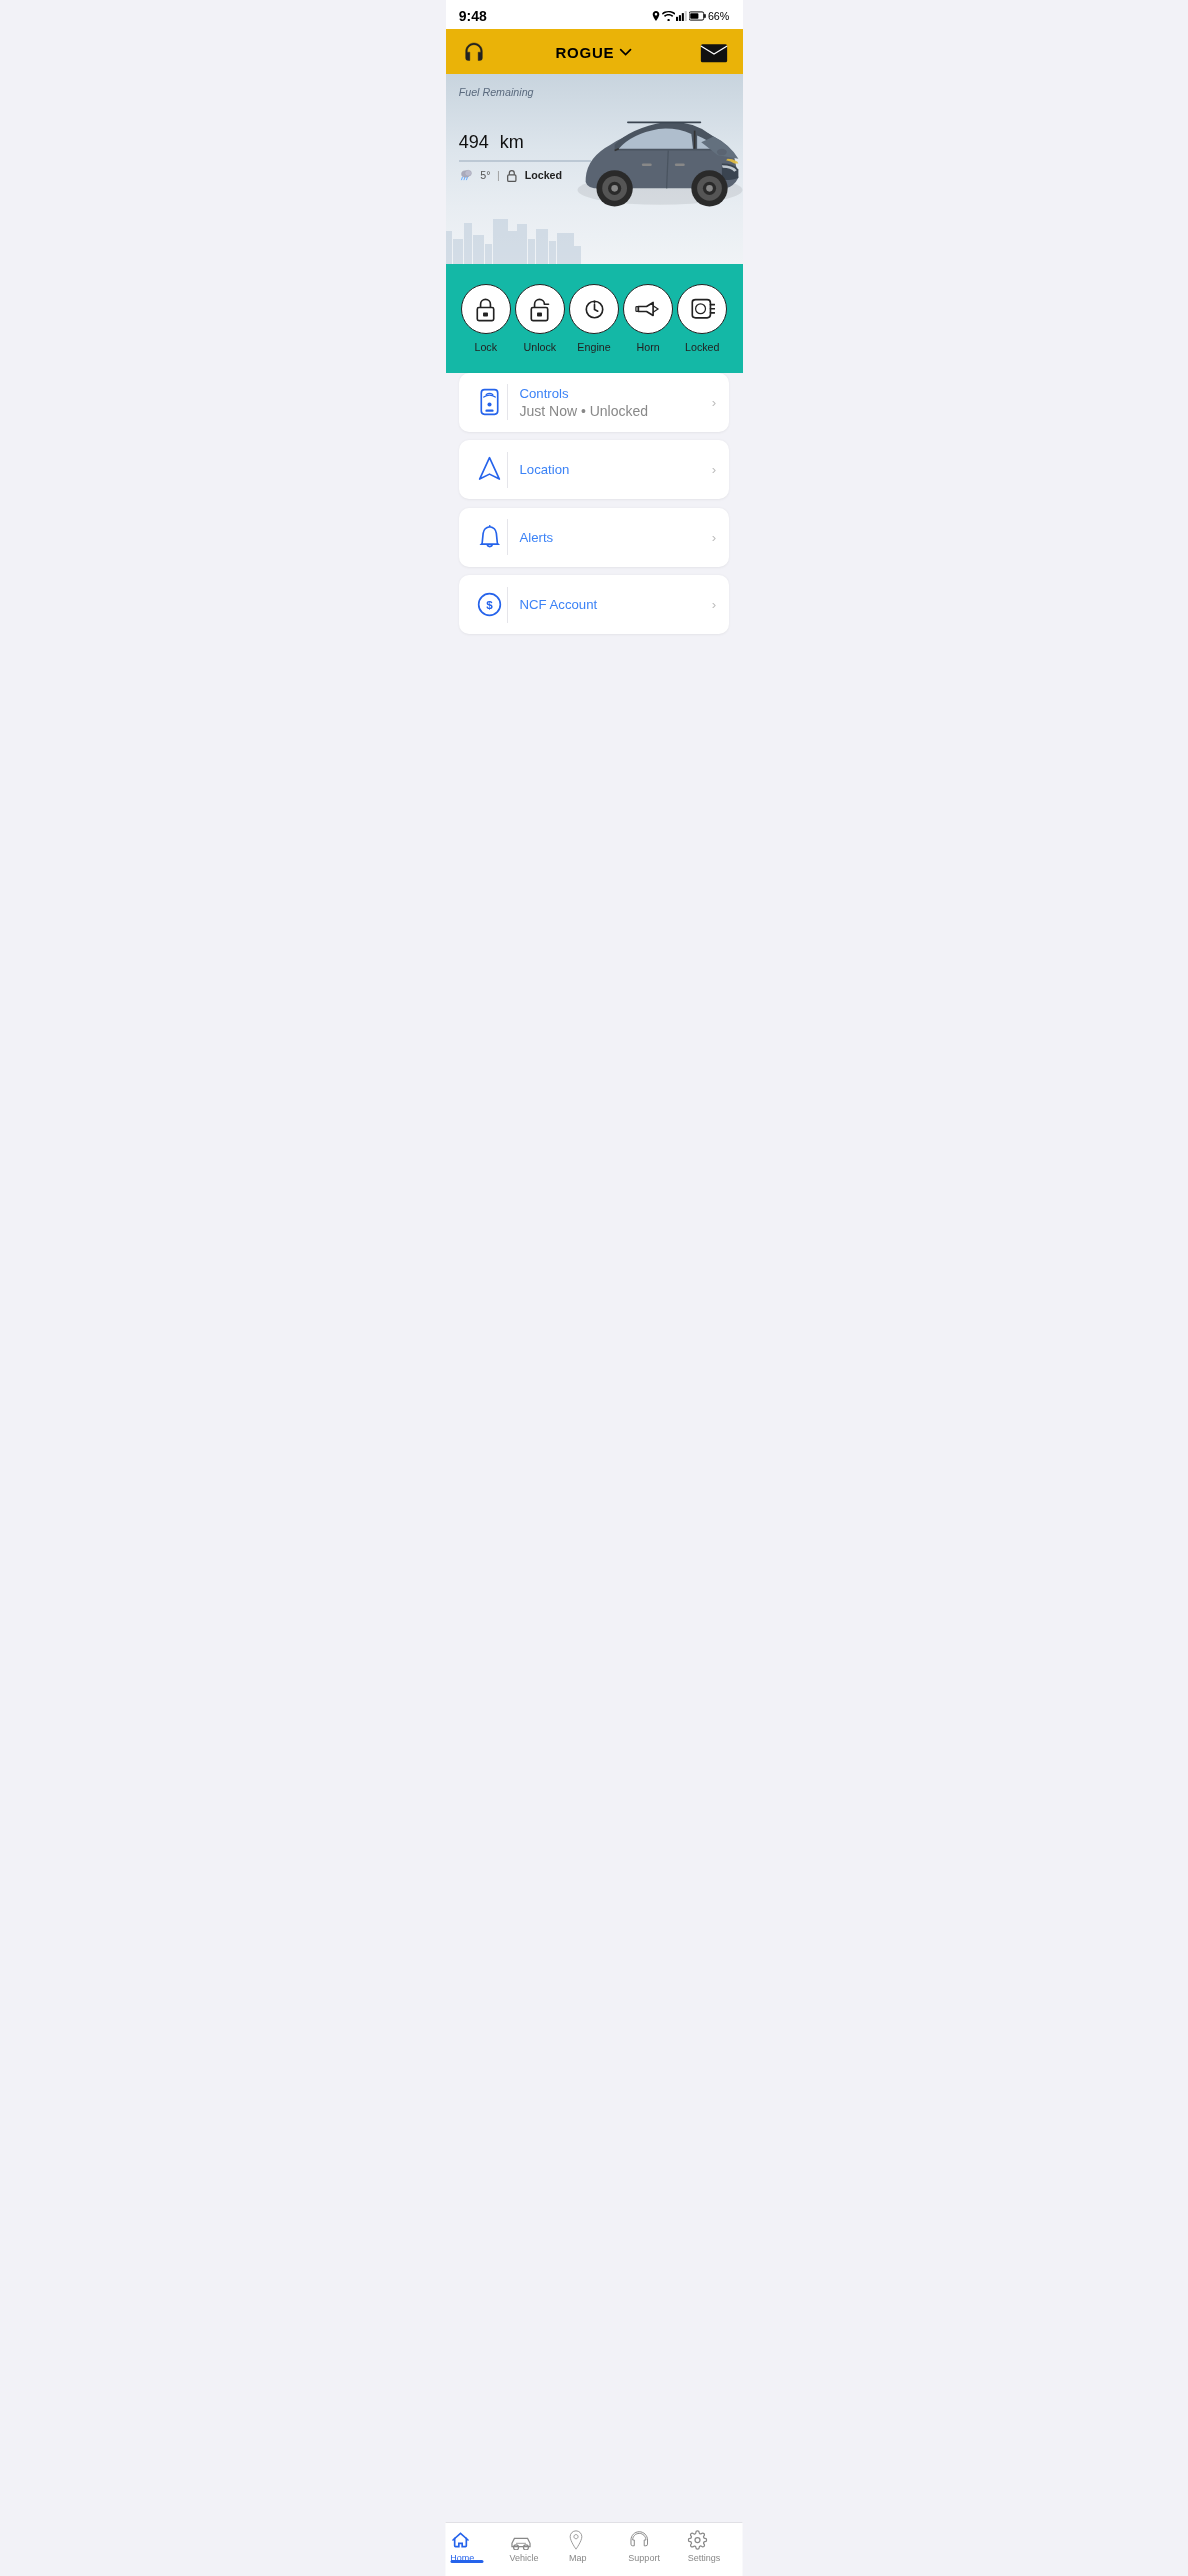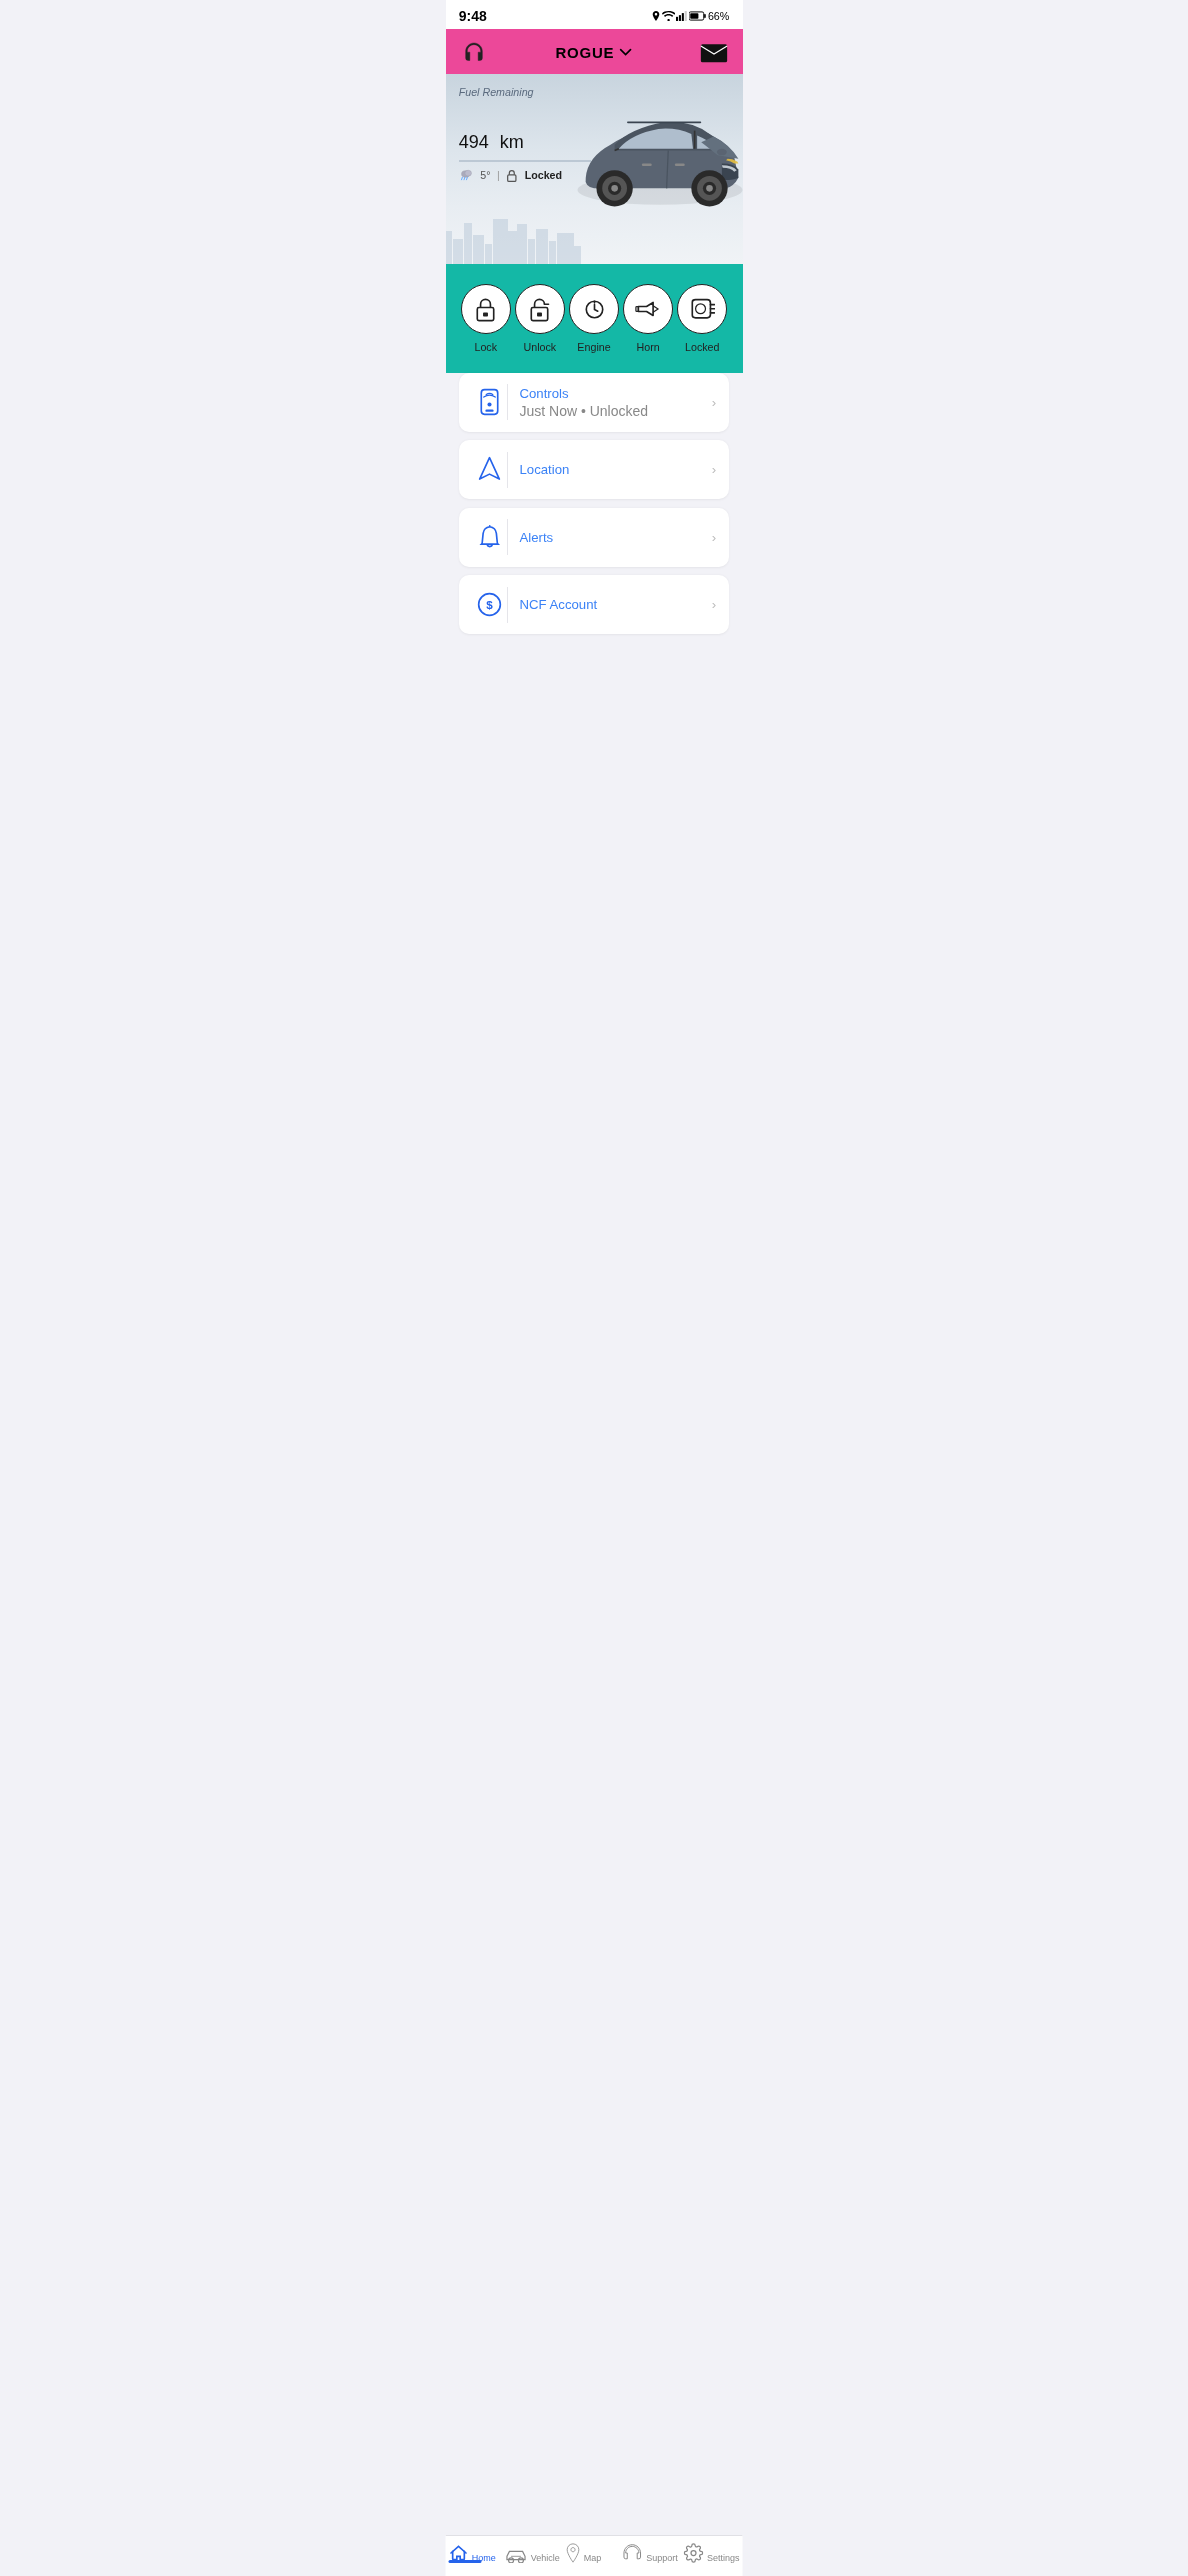--- a/index.html
+++ b/index.html
@@ -34,21 +34,21 @@
       font-size: 10.7px;
       color: #000;
     }
 
     
     .header {
       display: flex;
       justify-content: space-between;
       align-items: center;
       padding: 8.3px 13.2px 6.6px;
-      background: #ec4899;
+      background: #eab308;
     }
     .header-headset {
       width: 30px;
       height: 30px;
     }
     .header-vehicle-name {
       display: flex;
       align-items: center;
       gap: 5px;
       font-size: 15px;
@@ -199,21 +199,22 @@
       width: 297px;
       background: #fff;
       border-top: 0.8px solid #e0e0e5;
       display: flex;
       justify-content: space-around;
       align-items: flex-end;
       padding: 6.6px 0 13.2px;
     }
     .nav-item {
       display: flex;
-      align-items: flex-end;
+      flex-direction: column;
+      align-items: flex-start;
       gap: 3.3px;
       cursor: pointer;
       min-width: 50px;
     }
     .nav-label {
       font-size: 9px;
       color: #888;
     }
     .nav-label.active {
       color: #2563eb;

